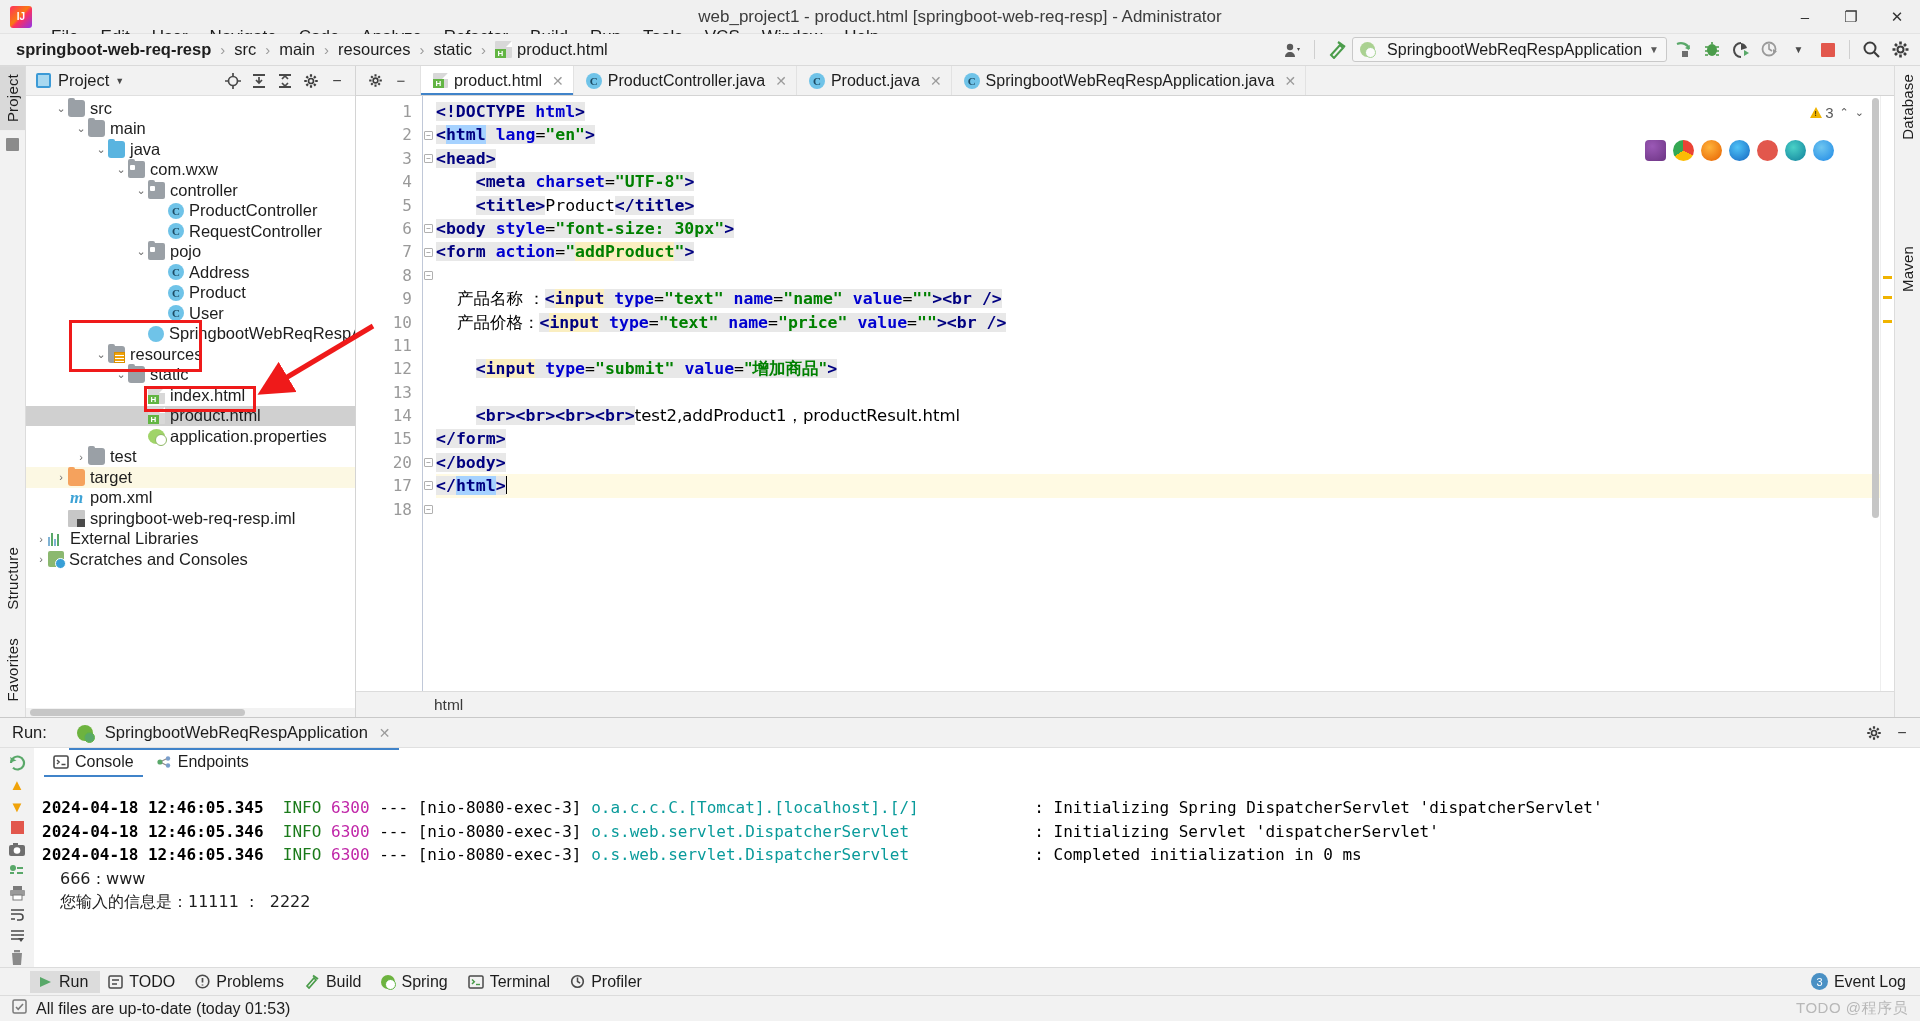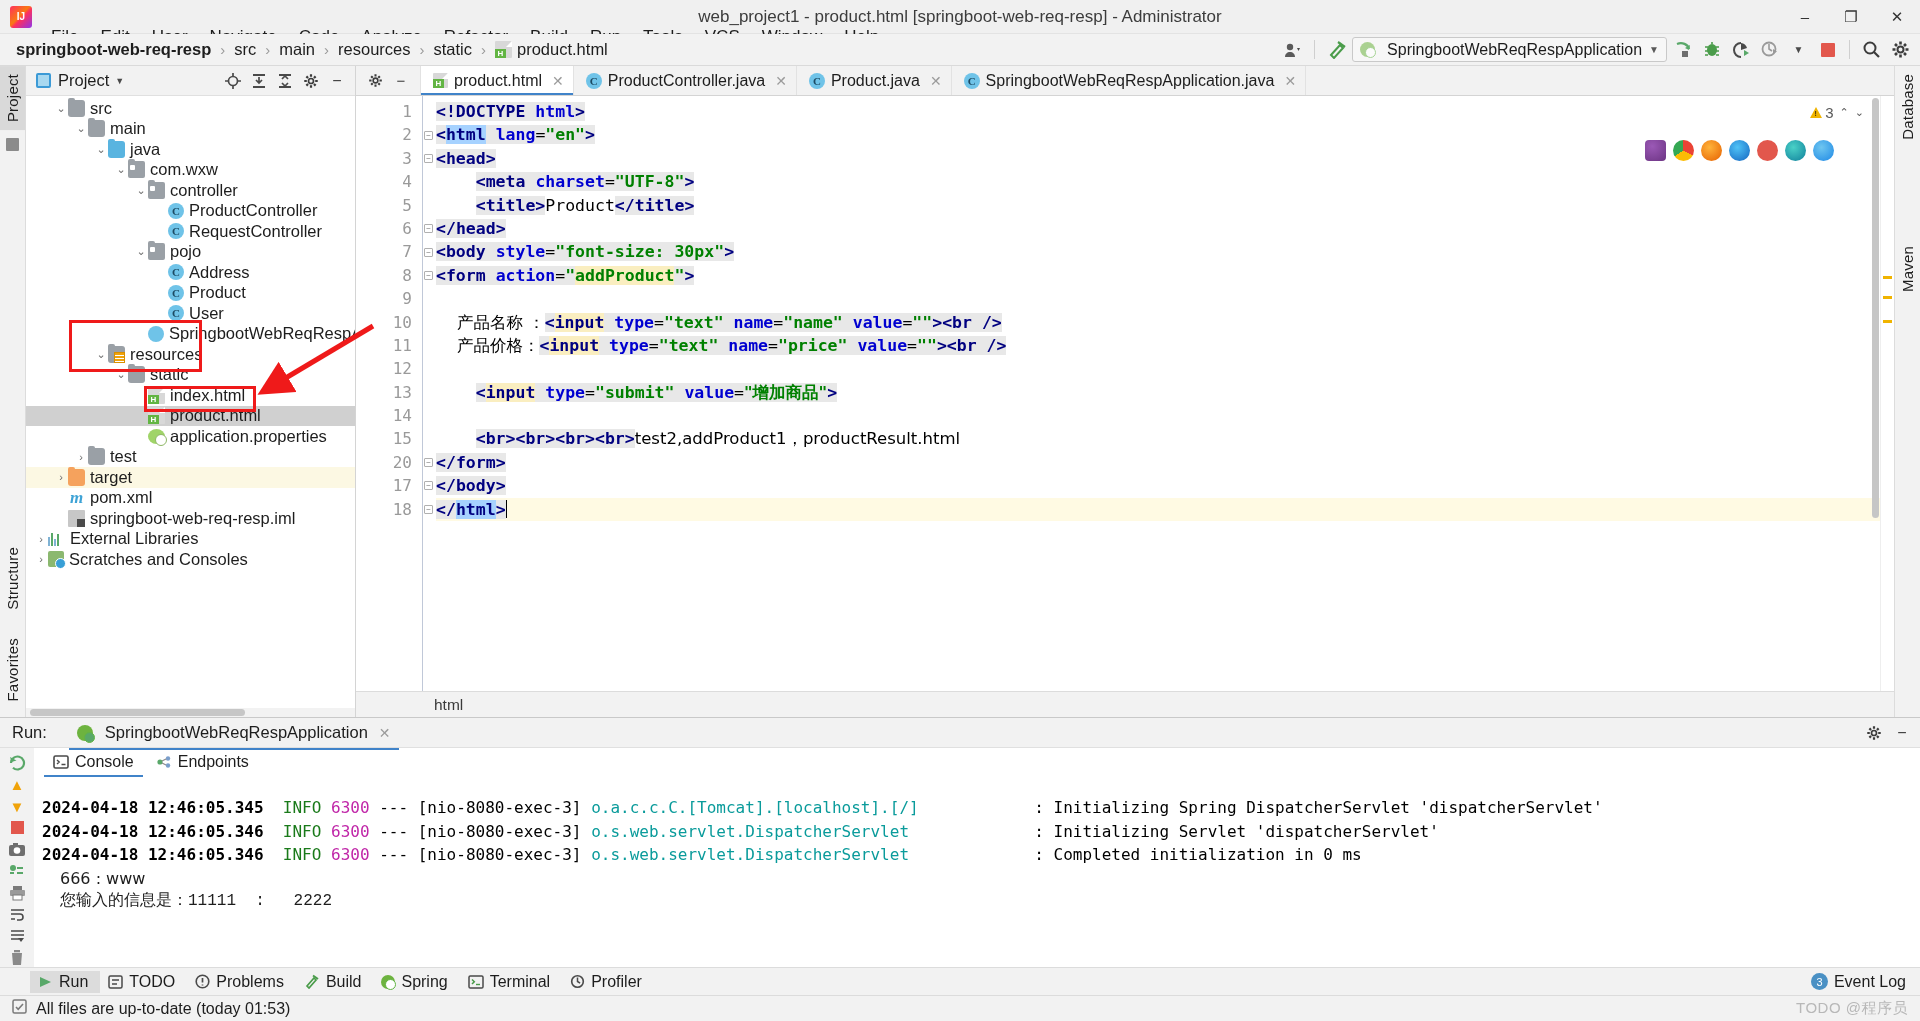--- a/index.html
+++ b/index.html
@@ -608,21 +608,20 @@
             <div class="foldrow">
               <span class="fold">−</span>
             </div>
           </div>
         <div class="code" id="code">
             <div class="cl"><span class="hl-ident"><span class="tag">&lt;!DOCTYPE</span> <span class="attr">html</span><span class="tag">&gt;</span></span></div>
             <div class="cl"><span class="hl-ident"><span class="tag">&lt;</span><span class="tag"><span class="hl-blue">html</span></span> <span class="attr">lang</span><span class="punc">=</span><span class="str">"en"</span><span class="tag">&gt;</span></span></div>
             <div class="cl"><span class="hl-ident"><span class="tag">&lt;</span><span class="tag">head</span><span class="tag">&gt;</span></span></div>
             <div class="cl"><span class="txt">    </span><span class="hl-ident"><span class="tag">&lt;</span><span class="tag">meta</span> <span class="attr">charset</span><span class="punc">=</span><span class="str">"UTF-8"</span><span class="tag">&gt;</span></span></div>
             <div class="cl"><span class="txt">    </span><span class="hl-ident"><span class="tag">&lt;</span><span class="tag">title</span><span class="tag">&gt;</span></span><span class="txt">Product</span><span class="hl-ident"><span class="tag">&lt;/</span><span class="tag">title</span><span class="tag">&gt;</span></span></div>
-            <div class="cl"><span class="hl-ident"><span class="tag">&lt;/</span><span class="tag">head</span><span class="tag">&gt;</span></span></div>
             <div class="cl"><span class="hl-ident"><span class="tag">&lt;</span><span class="tag">body</span> <span class="attr">style</span><span class="punc">=</span><span class="str">"font-size: 30px"</span><span class="tag">&gt;</span></span></div>
             <div class="cl"><span class="hl-ident"><span class="tag">&lt;</span><span class="tag">form</span> <span class="attr">action</span><span class="punc">=</span><span class="str">"<span class="hl-yellow">addProduct</span>"</span><span class="tag">&gt;</span></span></div>
             <div class="cl">&nbsp;</div>
             <div class="cl"><span class="txt cjk">    产品名称 ：</span><span class="hl-ident"><span class="tag">&lt;</span><span class="tag"><span class="hl-yellow">input</span></span> <span class="attr">type</span><span class="punc">=</span><span class="str">"text"</span> <span class="attr">name</span><span class="punc">=</span><span class="str">"name"</span> <span class="attr">value</span><span class="punc">=</span><span class="str">""</span><span class="tag">&gt;</span></span><span class="hl-ident"><span class="tag">&lt;</span><span class="tag">br</span> <span class="tag">/&gt;</span></span></div>
             <div class="cl"><span class="txt cjk">    产品价格：</span><span class="hl-ident"><span class="tag">&lt;</span><span class="tag"><span class="hl-yellow">input</span></span> <span class="attr">type</span><span class="punc">=</span><span class="str">"text"</span> <span class="attr">name</span><span class="punc">=</span><span class="str">"price"</span> <span class="attr">value</span><span class="punc">=</span><span class="str">""</span><span class="tag">&gt;</span></span><span class="hl-ident"><span class="tag">&lt;</span><span class="tag">br</span> <span class="tag">/&gt;</span></span></div>
             <div class="cl">&nbsp;</div>
             <div class="cl"><span class="txt">    </span><span class="hl-ident"><span class="tag">&lt;</span><span class="tag"><span class="hl-yellow">input</span></span> <span class="attr">type</span><span class="punc">=</span><span class="str">"submit"</span> <span class="attr">value</span><span class="punc">=</span><span class="str cjk">"增加商品"</span><span class="tag">&gt;</span></span></div>
             <div class="cl">&nbsp;</div>
             <div class="cl"><span class="txt">    </span><span class="hl-ident"><span class="tag">&lt;</span><span class="tag">br</span><span class="tag">&gt;</span></span><span class="hl-ident"><span class="tag">&lt;</span><span class="tag">br</span><span class="tag">&gt;</span></span><span class="hl-ident"><span class="tag">&lt;</span><span class="tag">br</span><span class="tag">&gt;</span></span><span class="hl-ident"><span class="tag">&lt;</span><span class="tag">br</span><span class="tag">&gt;</span></span><span class="txt cjk">test2,addProduct1，productResult.html</span></div>
             <div class="cl"><span class="hl-ident"><span class="tag">&lt;/</span><span class="tag">form</span><span class="tag">&gt;</span></span></div>
@@ -768,21 +767,21 @@
               </svg>
             <span>Endpoints</span>
           </div>
         </div>
 
         <div class="console" id="console">
             <div class="logline"><span class="c-date">2024-04-18 12:46:05.345</span>  <span class="c-info">INFO</span> <span class="c-pid">6300</span> <span class="c-dash">---</span> <span class="c-thread">[nio-8080-exec-3]</span> <span class="c-logger">o.a.c.c.C.[Tomcat].[localhost].[/]            </span><span class="c-msg">: Initializing Spring DispatcherServlet 'dispatcherServlet'</span></div>
             <div class="logline"><span class="c-date">2024-04-18 12:46:05.346</span>  <span class="c-info">INFO</span> <span class="c-pid">6300</span> <span class="c-dash">---</span> <span class="c-thread">[nio-8080-exec-3]</span> <span class="c-logger">o.s.web.servlet.DispatcherServlet             </span><span class="c-msg">: Initializing Servlet 'dispatcherServlet'</span></div>
             <div class="logline"><span class="c-date">2024-04-18 12:46:05.346</span>  <span class="c-info">INFO</span> <span class="c-pid">6300</span> <span class="c-dash">---</span> <span class="c-thread">[nio-8080-exec-3]</span> <span class="c-logger">o.s.web.servlet.DispatcherServlet             </span><span class="c-msg">: Completed initialization in 0 ms</span></div>
             <div class="logline cjk" style="padding-left: 18px;">666 : www</div>
-            <div class="logline cjk" style="padding-left: 18px; font-family: Liberation Mono, monospace;">您输入的信息是：11111  :   2222</div>
+            <div class="logline cjk" style="padding-left: 18px;">您输入的信息是：11111  :   2222</div>
           </div>
       </div>
     </div>
   </div>
 
   <div class="toolstrip">
     <div class="tsitem active">
       <svg width="15" height="14" viewBox="0 0 15 14">
           <path d="M2 2 L13 7 L2 12 Z" fill="#59a869"></path>
         </svg>

